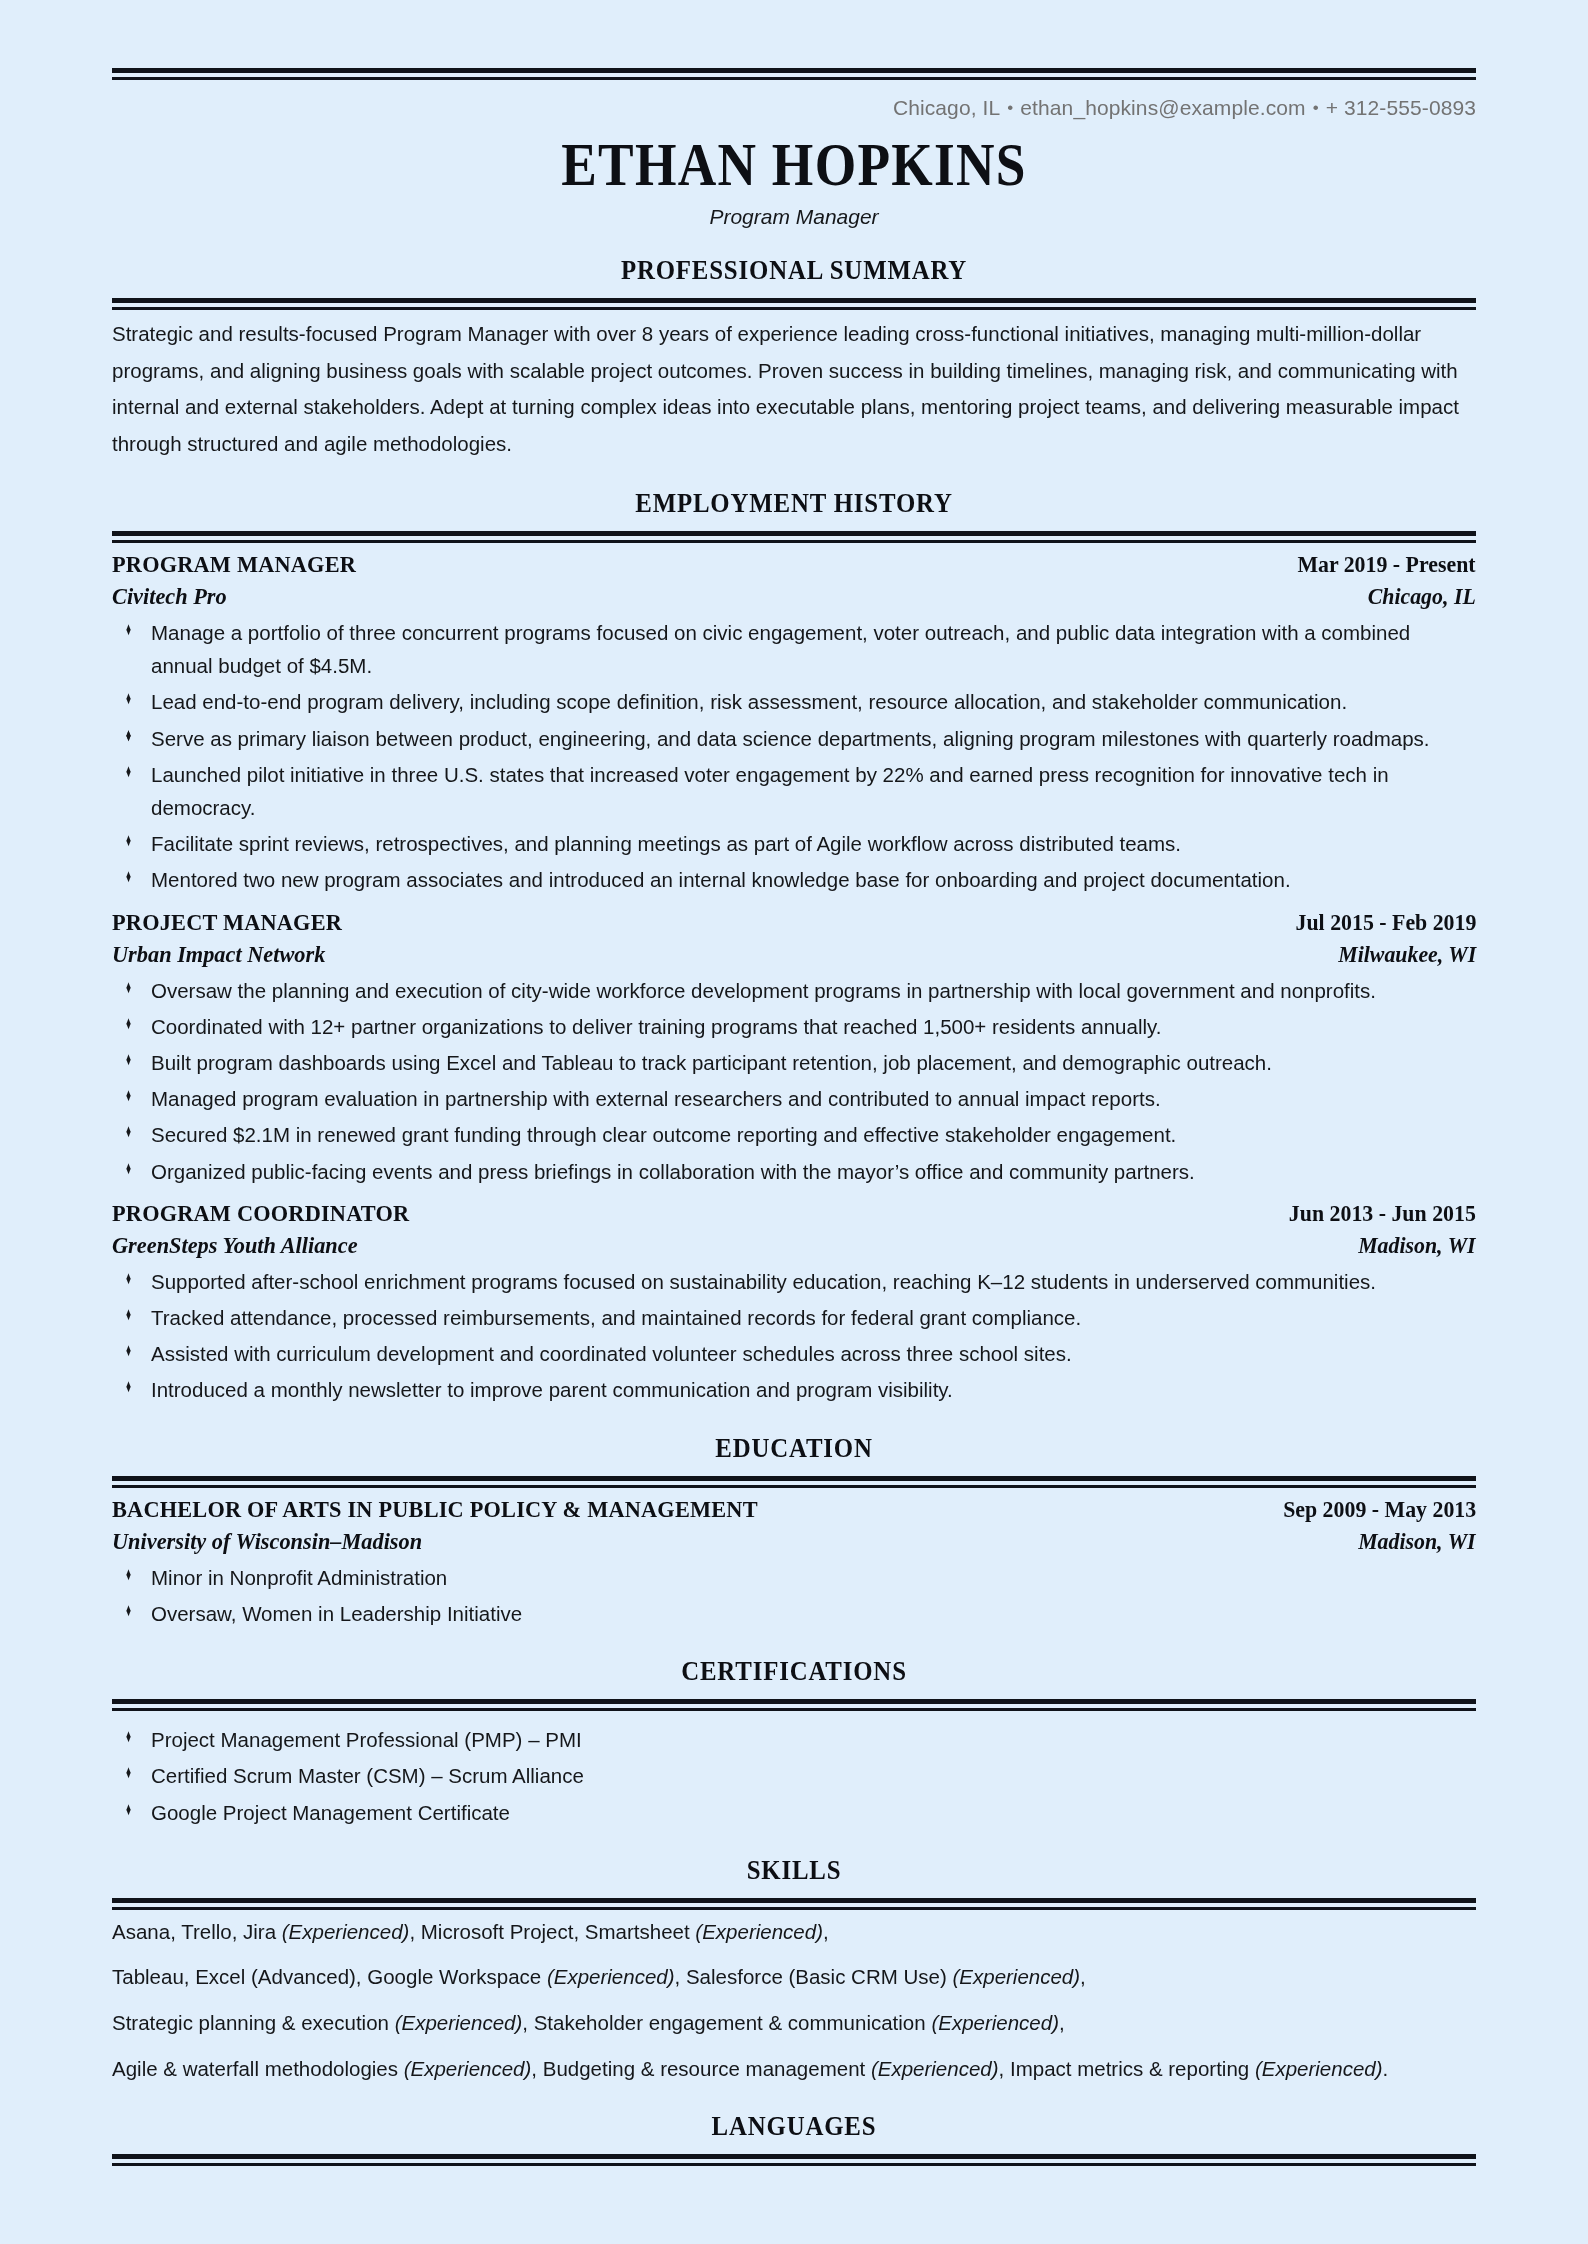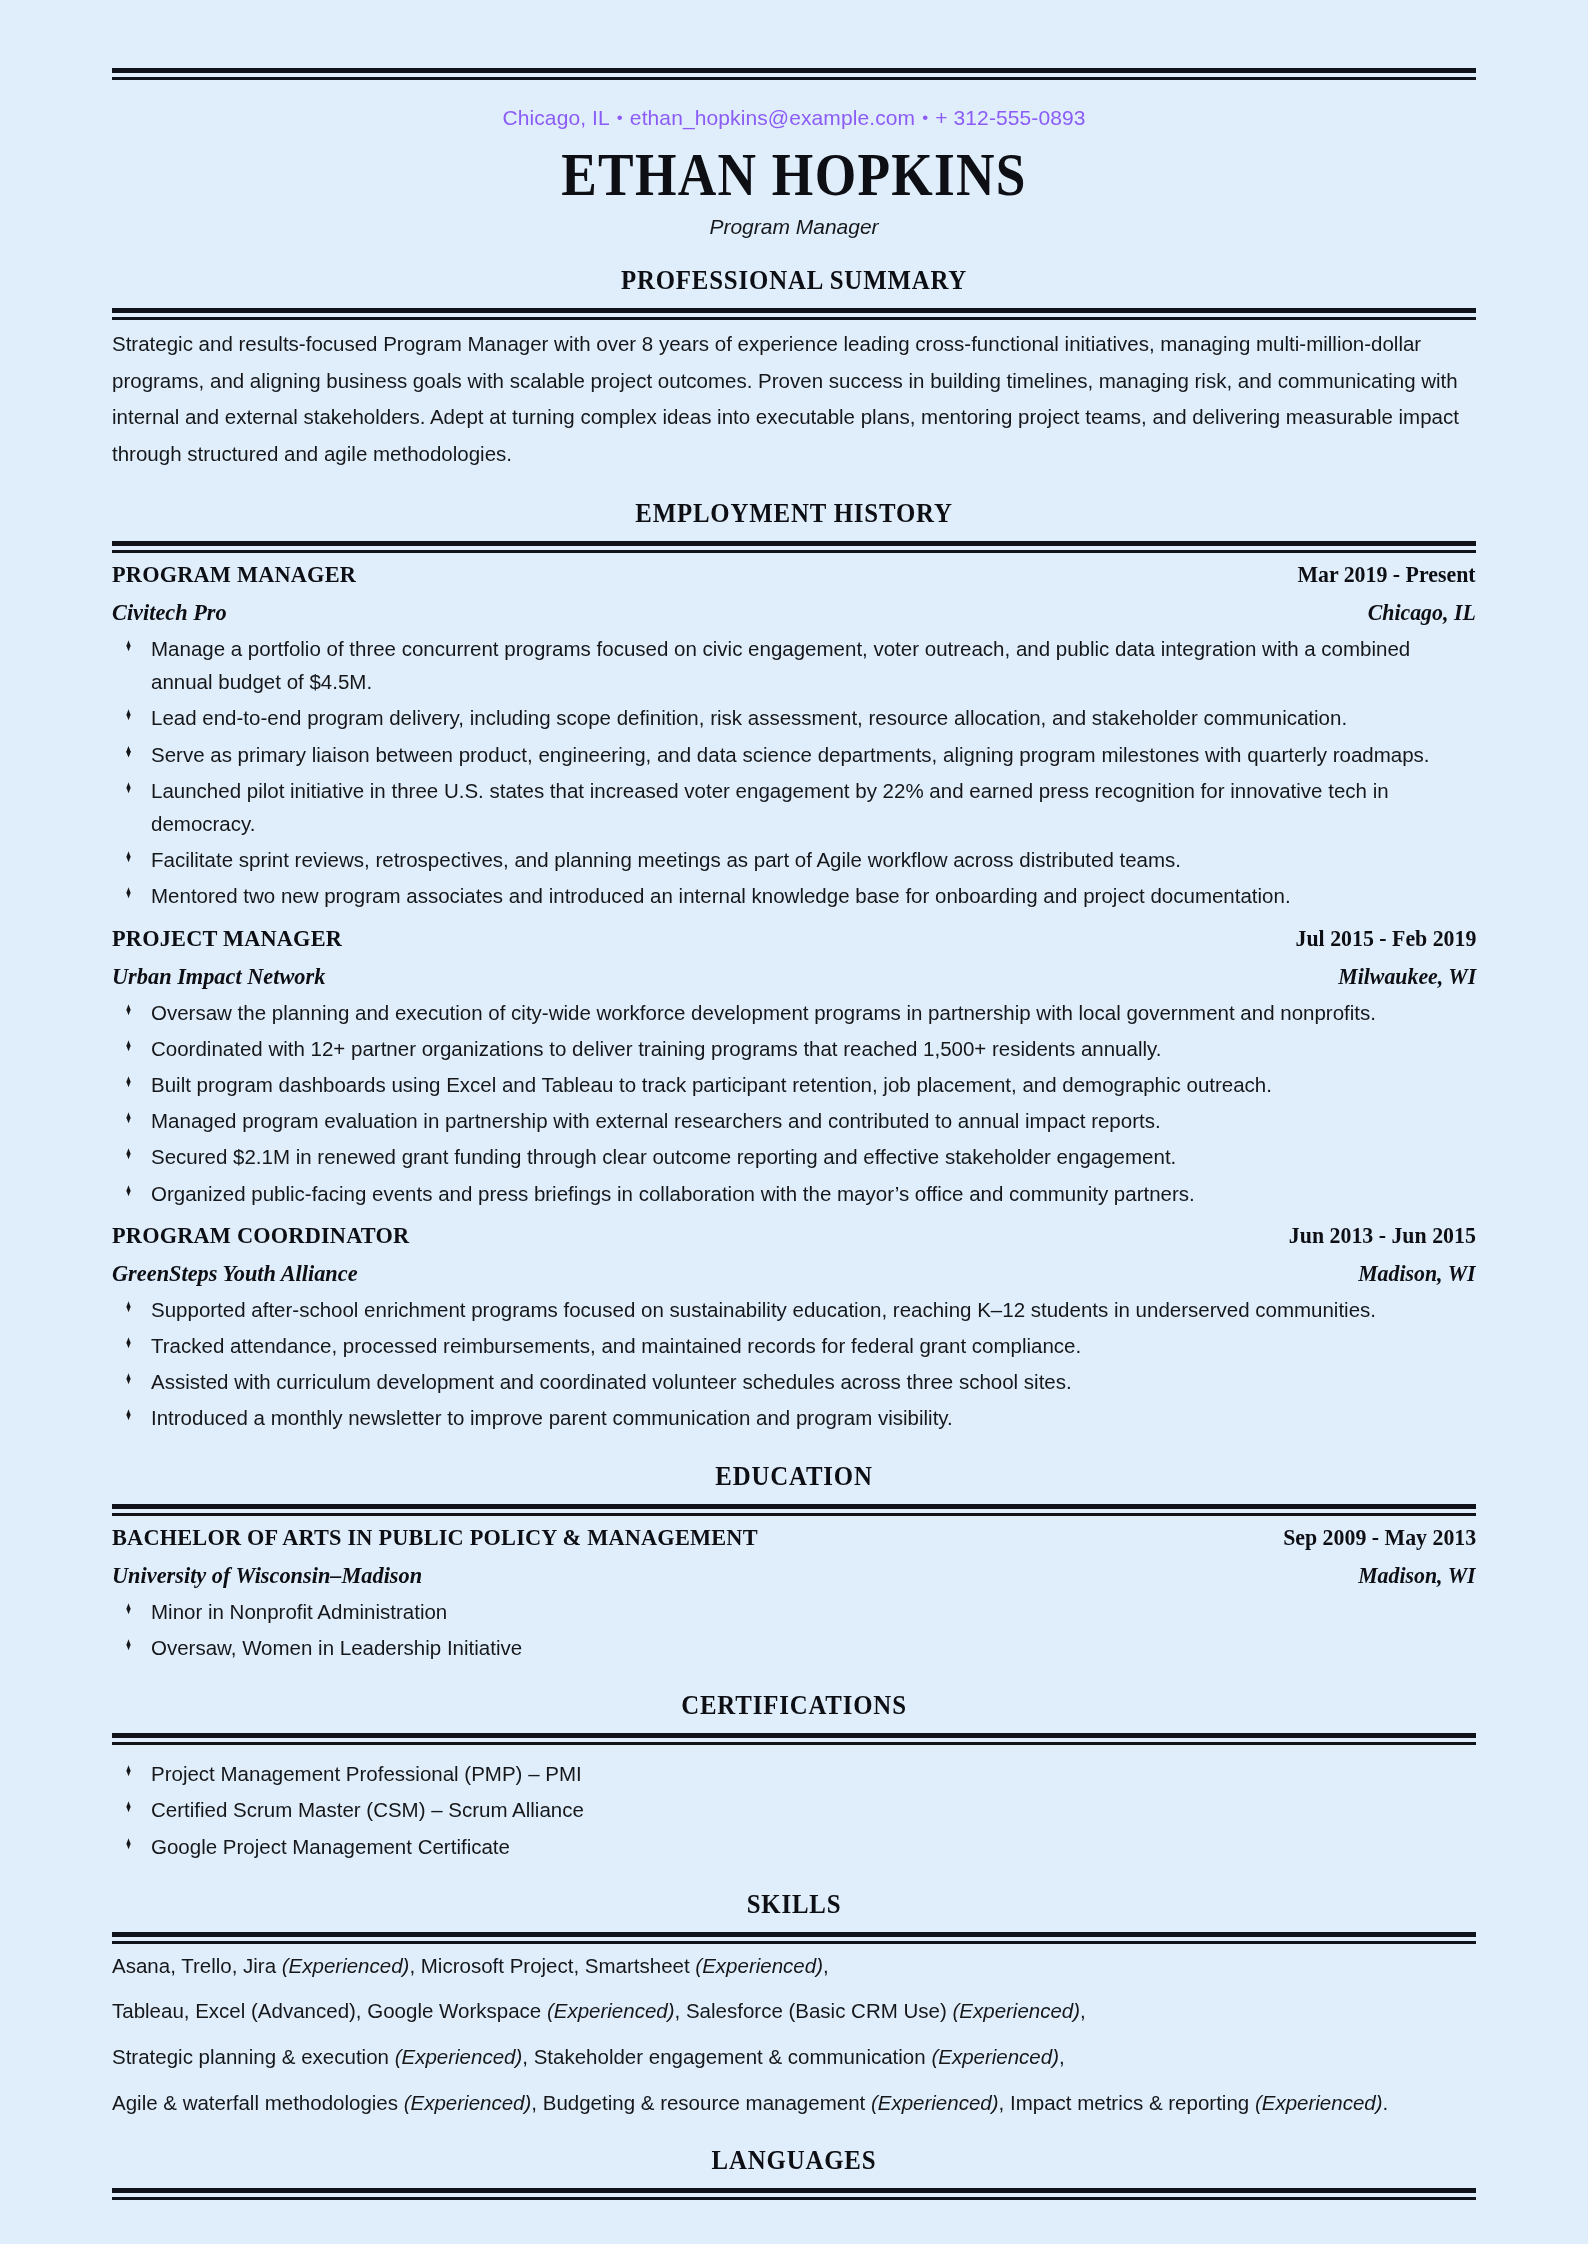--- a/index.html
+++ b/index.html
@@ -31,25 +31,25 @@
     height: 4px;
     box-sizing: content-box;
     width: 100%;
   }
   .rule-top {
     margin-top: 68px;
   }
 
   
   .contact-line {
-    text-align: center;
+    text-align: right;
     font-size: 21px;
     letter-spacing: 0.1px;
-    margin-top: 26px;
-    color: #8b5cf6;
+    margin-top: 16px;
+    color: #737373;
     font-family: "Liberation Sans", sans-serif;
   }
   .contact-line .sep {
     padding: 0 7px;
     font-size: 17px;
     position: relative;
     top: -2px;
   }
 
   .full-name {
@@ -143,21 +143,21 @@
     font-family: "Liberation Serif", serif;
     font-weight: bold;
     font-style: italic;
     font-size: 23px;
     transform: scaleX(0.95);
     transform-origin: right center;
     color: #0d0f14;
     white-space: nowrap;
   }
   .entry-row.second {
-    margin-top: 11px;
+    margin-top: 5px;
   }
 
   
   ul.bullets {
     list-style: none;
     margin: 6px 0 0 0;
     padding: 0;
   }
   ul.bullets li {
     position: relative;

